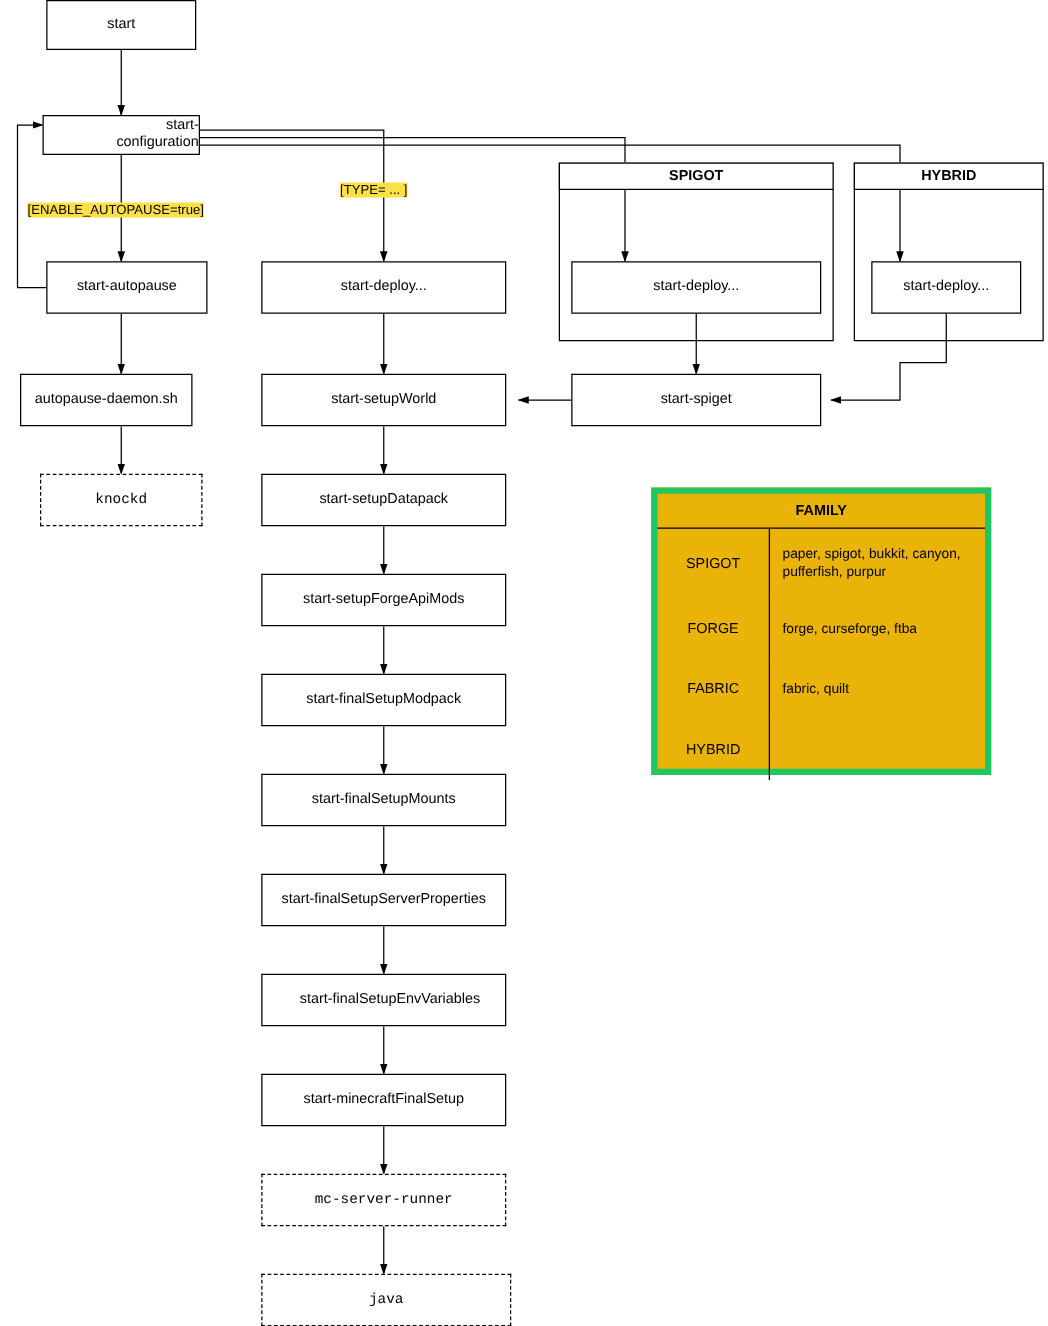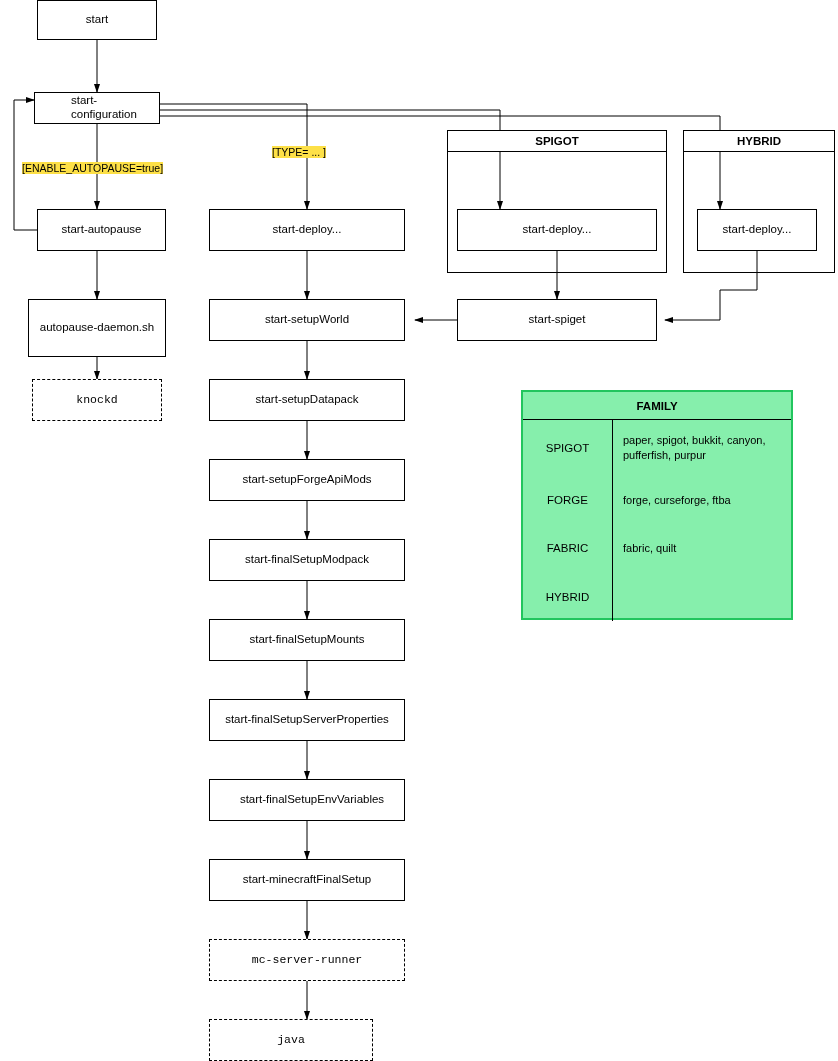--- a/index.html
+++ b/index.html
@@ -29,21 +29,21 @@
   .node {
     position: absolute;
     box-sizing: border-box;
     border: 1px solid #000000;
     background: #ffffff;
     display: flex;
     align-items: center;
     justify-content: center;
     font-size: 11.5px;
     line-height: 1.2;
-    text-align: left;
+    text-align: right;
     color: #000000;
   }
   .node.dashed {
     border: 1px dashed #000000;
     font-family: Liberation Mono, monospace;
   }
   .group-box {
     position: absolute;
     box-sizing: border-box;
     border: 1px solid #000000;
@@ -66,22 +66,22 @@
     position: absolute;
     font-size: 10.5px;
     color: #000000;
     white-space: nowrap;
     background: #fde047;
   }
   
   .legend {
     position: absolute;
     box-sizing: border-box;
-    border: 2px solid #22c55e;
-    background: #86efac;
+    border: 5px solid #22c55e;
+    background: #eab308;
   }
   .legend-header {
     box-sizing: border-box;
     height: 28px;
     border-bottom: 1px solid #000000;
     display: flex;
     align-items: center;
     justify-content: center;
     font-size: 11.5px;
     font-weight: bold;
@@ -177,21 +177,21 @@
   </div>
 
   <div class="node" style="left:34px; top:92px; width:126px; height:32px;padding-left:36px;">
     <span>start-configuration</span>
   </div>
 
   <div class="node" style="left:37px; top:209px; width:129px; height:42px;">
     <span>start-autopause</span>
   </div>
 
-  <div class="node" style="left:28px; top:299px; width:138px; height:58px;">
+  <div class="node" style="left:16px; top:299px; width:138px; height:42px;">
     <span>autopause-daemon.sh</span>
   </div>
 
   <div class="node dashed" style="left:32px; top:379px; width:130px; height:42px;">
     <span>knockd</span>
   </div>
 
   <div class="node" style="left:209px; top:209px; width:196px; height:42px;">
     <span>start-deploy...</span>
   </div>
@@ -225,21 +225,21 @@
   </div>
 
   <div class="node" style="left:209px; top:859px; width:196px; height:42px;">
     <span>start-minecraftFinalSetup</span>
   </div>
 
   <div class="node dashed" style="left:209px; top:939px; width:196px; height:42px;">
     <span>mc-server-runner</span>
   </div>
 
-  <div class="node dashed" style="left:209px; top:1019px; width:164px; height:42px;">
+  <div class="node dashed" style="left:209px; top:1019px; width:200px; height:42px;">
     <span>java</span>
   </div>
 
   <div class="node" style="left:457px; top:209px; width:200px; height:42px;">
     <span>start-deploy...</span>
   </div>
 
   <div class="node" style="left:697px; top:209px; width:120px; height:42px;">
     <span>start-deploy...</span>
   </div>

